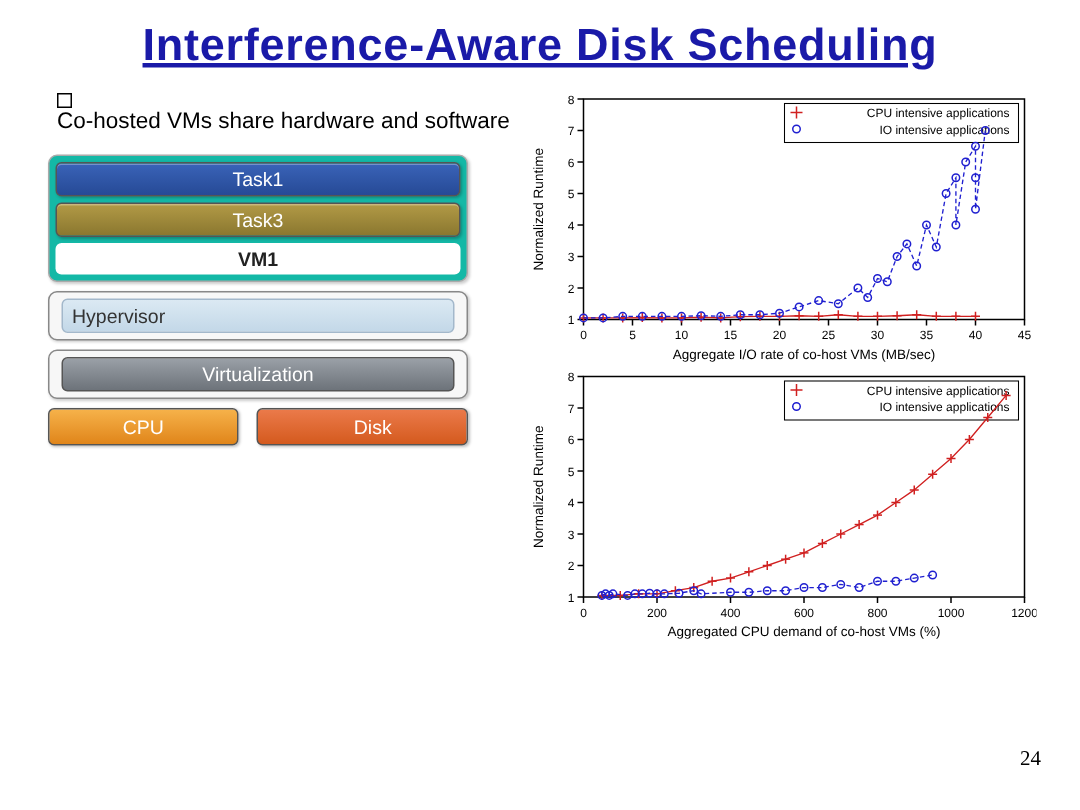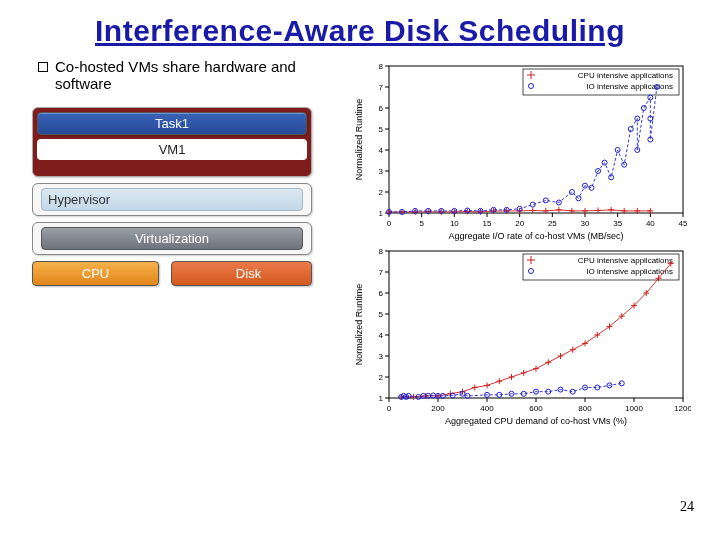--- a/index.html
+++ b/index.html
@@ -14,36 +14,36 @@
     color: #1a1aa8;
     text-align: center;
     text-decoration: underline;
     padding: 14px 0 6px 0;
     letter-spacing: 0.5px;
   }
   .content { display: flex; padding: 4px 30px 0 38px; }
   .left { width: 48%; }
   .right { width: 52%; }
   .bullets { font-size: 15px; color: #000; margin-bottom: 14px; }
-  .bullet { display: flex; margin-bottom: 2px; line-height: 1.15; }
+  .bullet { display: flex; margin-bottom: 2px; line-height: 1.15; flex-direction: column; }
   .bullet .sq { display:inline-block; width:10px; height:10px; border:1.3px solid #000; margin:4px 7px 0 0; flex:0 0 10px; background:#fff; }
   .bullet .txt { flex:1; }
   .diagram {
     width: 280px;
     margin-left: -6px;
     border-radius: 6px;
   }
   .dgroup { display:flex; gap:8px; margin-bottom:6px; }
-  .vmcol { flex:1; border:1px solid #aaa; border-radius:6px; padding:4px; background:#7f1d1d; box-shadow:1px 1px 2px rgba(0,0,0,.2); }
+  .vmcol { flex:1; border:1px solid #aaa; border-radius:6px; padding:4px; background:#14b8a6; box-shadow:1px 1px 2px rgba(0,0,0,.2); }
   .box { border:1px solid #555; border-radius:4px; padding:3px 6px; text-align:center; font-family:"Trebuchet MS",sans-serif; font-size:13px; color:#fff; margin-bottom:4px; box-shadow:inset 0 1px 0 rgba(255,255,255,.3),1px 1px 2px rgba(0,0,0,.25); }
   .task1 { background:linear-gradient(#3a63b8,#264a96); }
   .task2 { background:linear-gradient(#d45a5a,#b13434); }
   .task3 { background:linear-gradient(#b29a46,#8a772f); }
   .task4 { background:linear-gradient(#c94848,#982b2b); }
-  .vmlabel { background:#fff; color:#222; font-weight:normal; border:none; box-shadow:none; margin-bottom:12px; }
+  .vmlabel { background:#fff; color:#222; font-weight:bold; border:none; box-shadow:none; margin-bottom:0; }
   .wide { border:1px solid #888; border-radius:6px; padding:4px 8px; background:#f7f7f7; font-family:"Trebuchet MS",sans-serif; font-size:13px; margin-bottom:6px; box-shadow:1px 1px 2px rgba(0,0,0,.2); }
   .lblue { background:linear-gradient(#dbe9f3,#c3d8e8); color:#333; border-radius:4px; padding:3px 6px; border:1px solid #a3b8cb; }
   .virt { background:linear-gradient(#9aa0a7,#6d737a); color:#fff; border-radius:4px; padding:3px 6px; text-align:center; border:1px solid #555; }
   .hw { display:flex; gap:12px;justify-content:flex-end; }
   .hwbox { flex:1; border-radius:4px; padding:4px 6px; text-align:center; font-family:"Trebuchet MS",sans-serif; font-size:13px; color:#fff; border:1px solid #555; box-shadow:1px 1px 2px rgba(0,0,0,.25); }
   .cpu { background:linear-gradient(#f6b24a,#e0851a); }
   .mem { background:linear-gradient(#f7e27a,#e2c83e); color:#333; }
   .disk { background:linear-gradient(#eb7a4a,#d45a1e);padding-left:20px; }
   .chartwrap { margin-left:6px; }
   svg.chart { display:block; }
@@ -59,20 +59,21 @@
     <ul class="bullets">
       <li class="bullet">
           <span class="sq"></span>
           <span class="txt">Co-hosted VMs share hardware and software</span>
         </li>
     </ul>
     <div class="diagram">
       <div class="dgroup">
         <div class="vmcol">
           <div class="box task1">Task1</div>
+          <div class="box task3">Task3</div>
           <div class="box vmlabel">VM1</div>
         </div>
       </div>
       <div class="wide">
           <div class="lblue">Hypervisor</div>
         </div>
       <div class="wide">
           <div class="virt">Virtualization</div>
         </div>
       <div class="hw">

